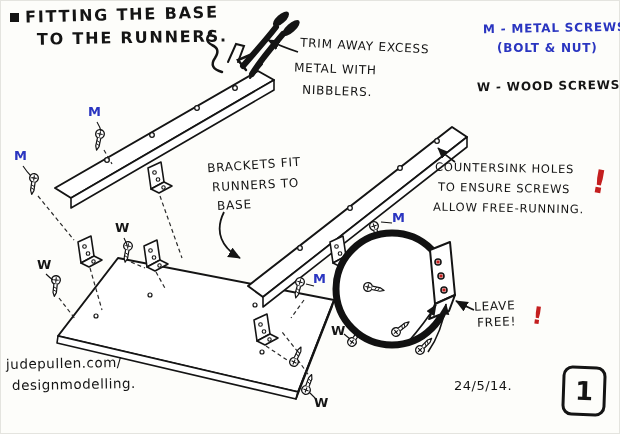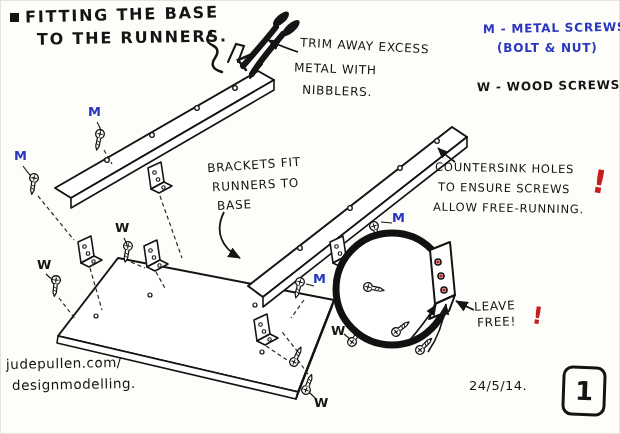--- a/index.html
+++ b/index.html
@@ -191,19 +191,19 @@
   <div class="lbl marker blue" style="left:14px;top:149px;">M</div>
   <div class="lbl marker blue" style="left:392px;top:211px;">M</div>
   <div class="lbl marker blue" style="left:313px;top:272px;">M</div>
   <div class="lbl marker" style="left:115px;top:221px;">W</div>
   <div class="lbl marker" style="left:37px;top:258px;">W</div>
   <div class="lbl marker" style="left:331px;top:324px;">W</div>
   <div class="lbl marker" style="left:314px;top:396px;">W</div>
 
   <div class="lbl footer" style="left:6px;top:357px;transform:rotate(-1deg);">judepullen.com/</div>
   <div class="lbl footer" style="left:12px;top:378px;transform:rotate(-1deg);">designmodelling.</div>
-  <div class="lbl footer" style="left:469px;top:379px;font-size:13px;">24/5/14.</div>
+  <div class="lbl footer" style="left:454px;top:379px;font-size:13px;">24/5/14.</div>
 
   <div class="pagebox">
     <span>1</span>
   </div>
 
 </div>
 
 </body></html>

